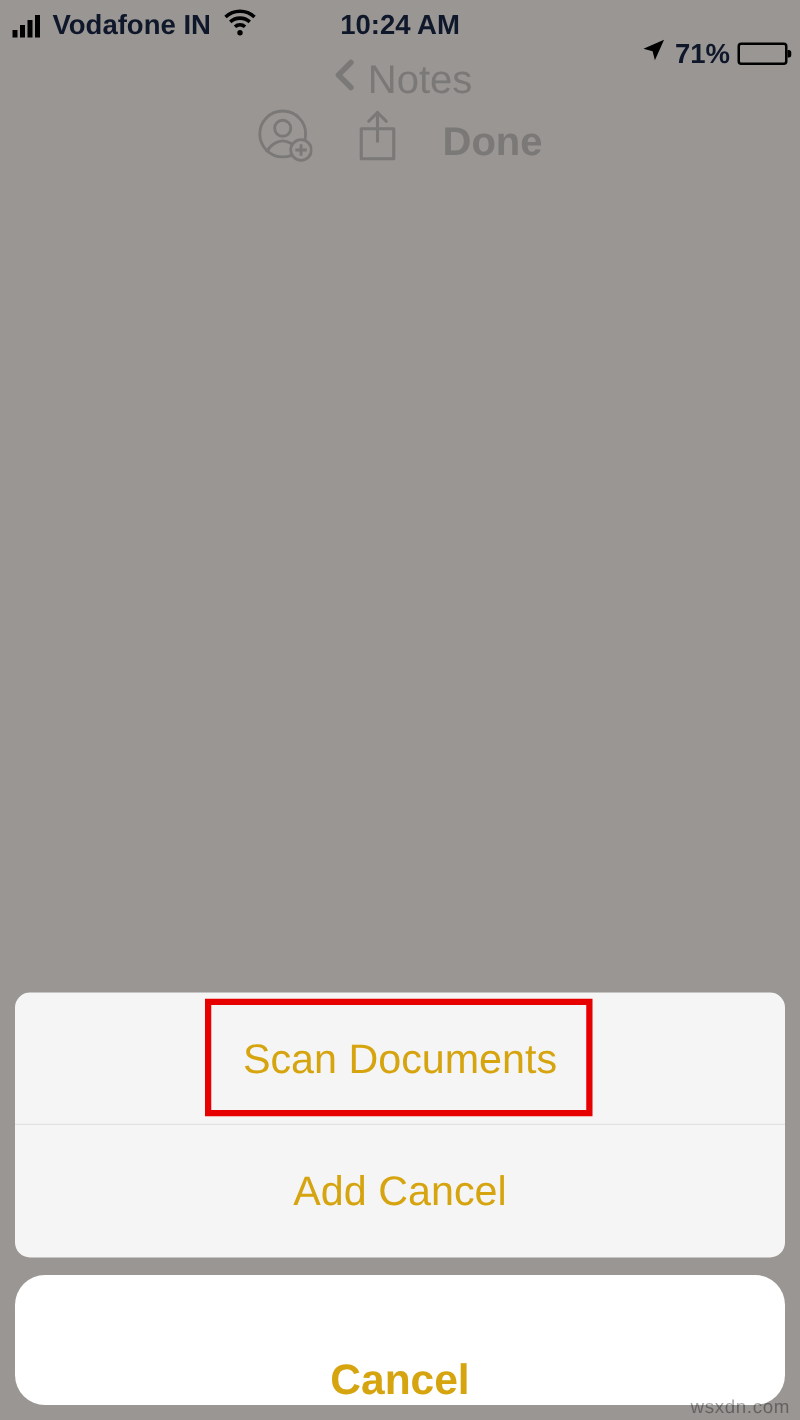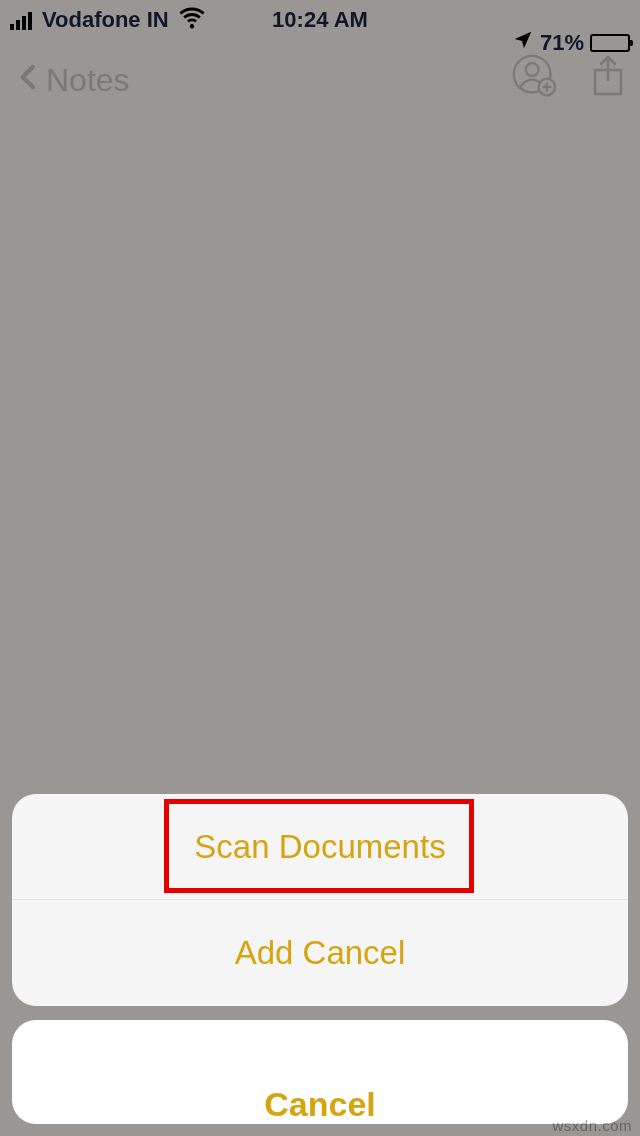--- a/index.html
+++ b/index.html
@@ -14,33 +14,33 @@
   .signal-bars span { width: 4px; background: #000; display: inline-block; }
   .signal-bars span:nth-child(1){height:6px}
   .signal-bars span:nth-child(2){height:10px}
   .signal-bars span:nth-child(3){height:14px}
   .signal-bars span:nth-child(4){height:18px}
   .battery { width: 40px; height: 18px; border: 2px solid #000; border-radius: 3px; position: relative; display: inline-block; }
   .battery::after { content:""; position:absolute; right:-5px; top:4px; width:3px; height:6px; background:#000; border-radius:0 2px 2px 0;}
   .battery-fill { background:#000; height:100%; width:71%; }
 
   
-  .nav-bar { height: 80px; display: flex; align-items: center; justify-content: space-between; padding: 0 14px; color: #7b7977; }
+  .nav-bar { height: 80px; display: flex; align-items: center; justify-content: space-between; padding: 0 14px; color: #7b7977; flex-direction: column; }
   .nav-left { display:flex; align-items:center; gap:2px; font-size: 32px; }
   .nav-right { display:flex; align-items:center; gap: 34px; font-size: 32px; font-weight: 600;}
   .chev-left { font-size: 40px; line-height: 1; }
   .icon-svg { width: 44px; height: 44px; }
   .share-svg { width: 36px; height: 44px; }
 
   
   .content { flex: 1; }
 
   
   .sheet-wrap { position: absolute; left: 0; right: 0; bottom: 0; padding: 12px; }
-  .sheet { background: rgba(248,248,248,0.97); border-radius: 24px; overflow: hidden; margin-bottom: 14px; }
+  .sheet { background: rgba(248,248,248,0.97); border-radius: 12px; overflow: hidden; margin-bottom: 14px; }
   .sheet-item { height: 106px; display:flex; align-items:center; justify-content:center; font-size: 33px; color: #d6a40f; border-bottom: 1px solid rgba(0,0,0,0.08); position: relative;}
   .sheet-item:last-child { border-bottom: none; }
   .cancel-btn { background: #fff; border-radius: 24px; height: 104px; display:flex; align-items:flex-end; justify-content:center; font-size: 34px; font-weight: 700; color: #d6a40f;}
   .highlight-box { position:absolute; border: 5px solid #e60000; pointer-events:none; }
 
   .watermark { position:absolute; bottom:2px; right:8px; font-size:15px; color: rgba(0,0,0,0.35); letter-spacing: .5px;}
 </style>
 </head>
 <body>
 
@@ -91,20 +91,21 @@
         <line x1="33" y1="36" x2="43" y2="36" stroke-width="2.5"></line>
       </svg>
     </span>
     <span>
       <svg class="share-svg" viewBox="0 0 36 44" fill="none" stroke="#7b7977" stroke-width="2.5" stroke-linecap="round" stroke-linejoin="round">
         <polyline points="11 10 18 3 25 10"></polyline>
         <line x1="18" y1="3" x2="18" y2="26"></line>
         <rect x="5" y="16" width="26" height="24"></rect>
       </svg>
     </span>
+    <span>Done</span>
   </div>
 </div>
 
 <div class="content"></div>
 
 <div class="sheet-wrap">
   <div class="sheet">
     <div class="sheet-item">
       <span>Scan Documents</span>
       <span class="highlight-box" style="left:152px; top:5px; width:310px; height:94px;"></span>

